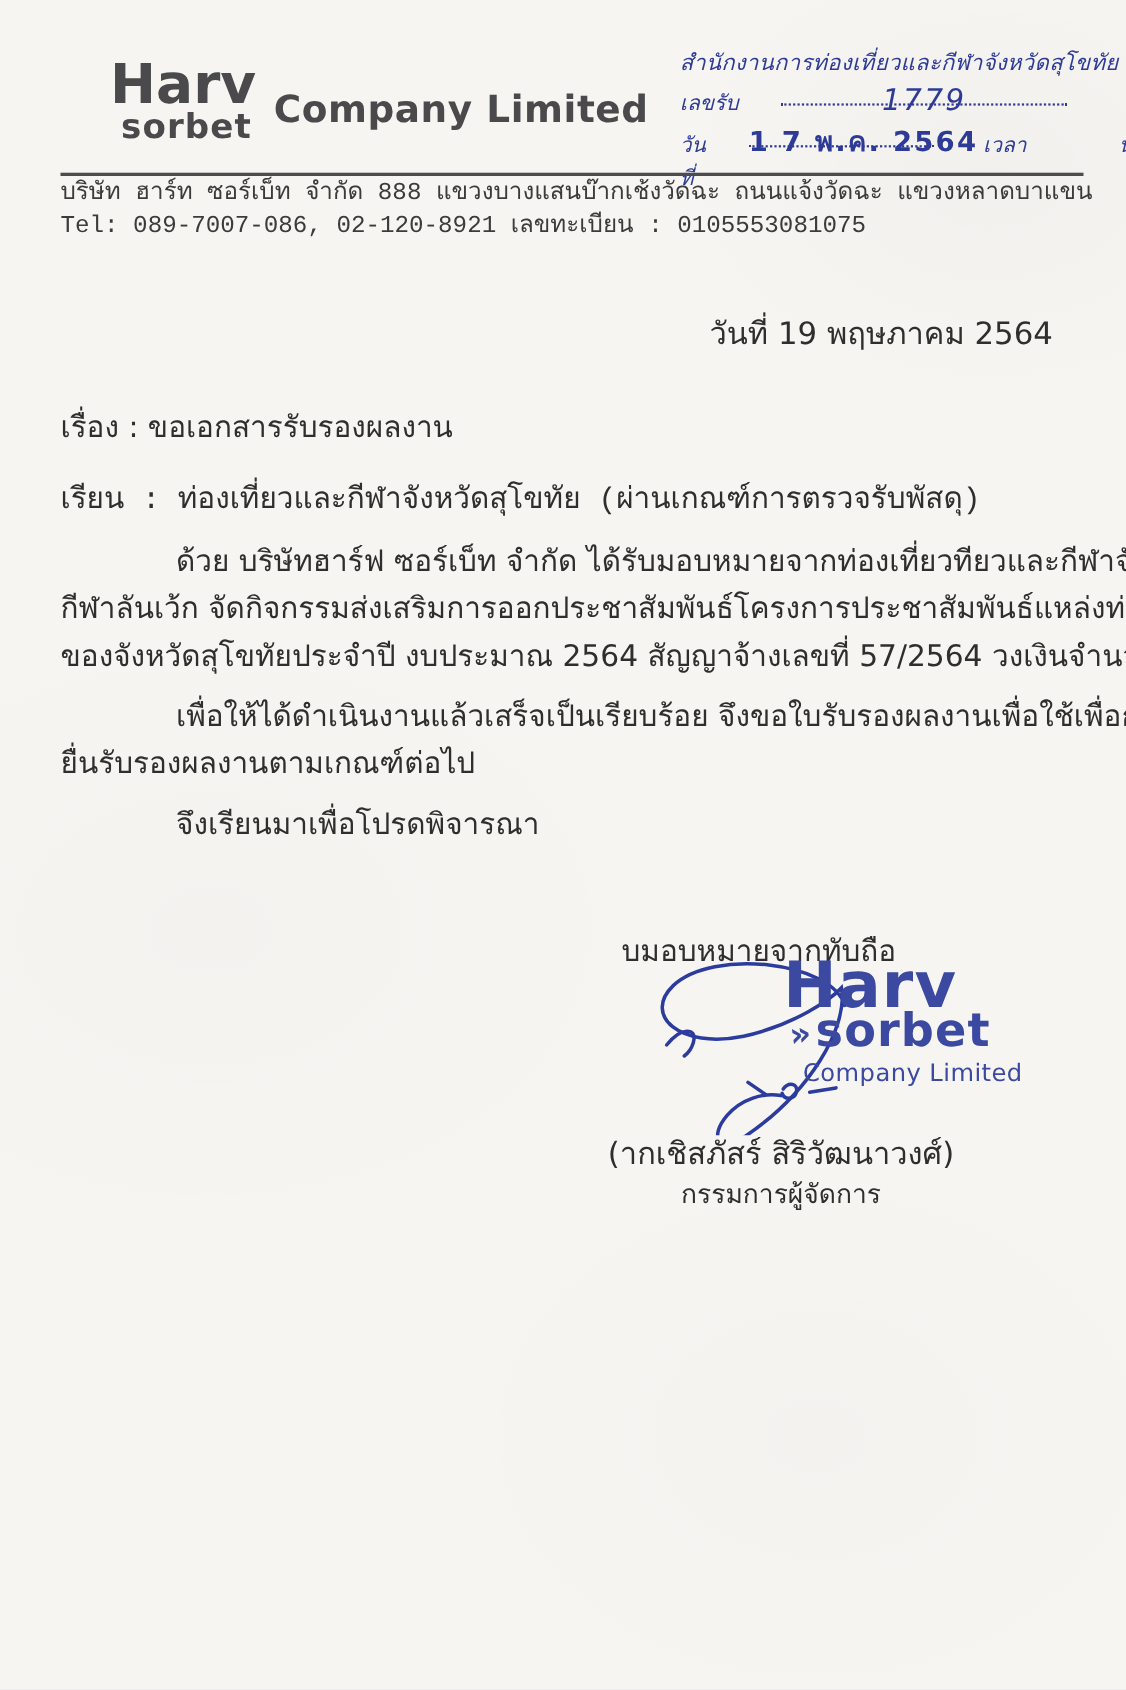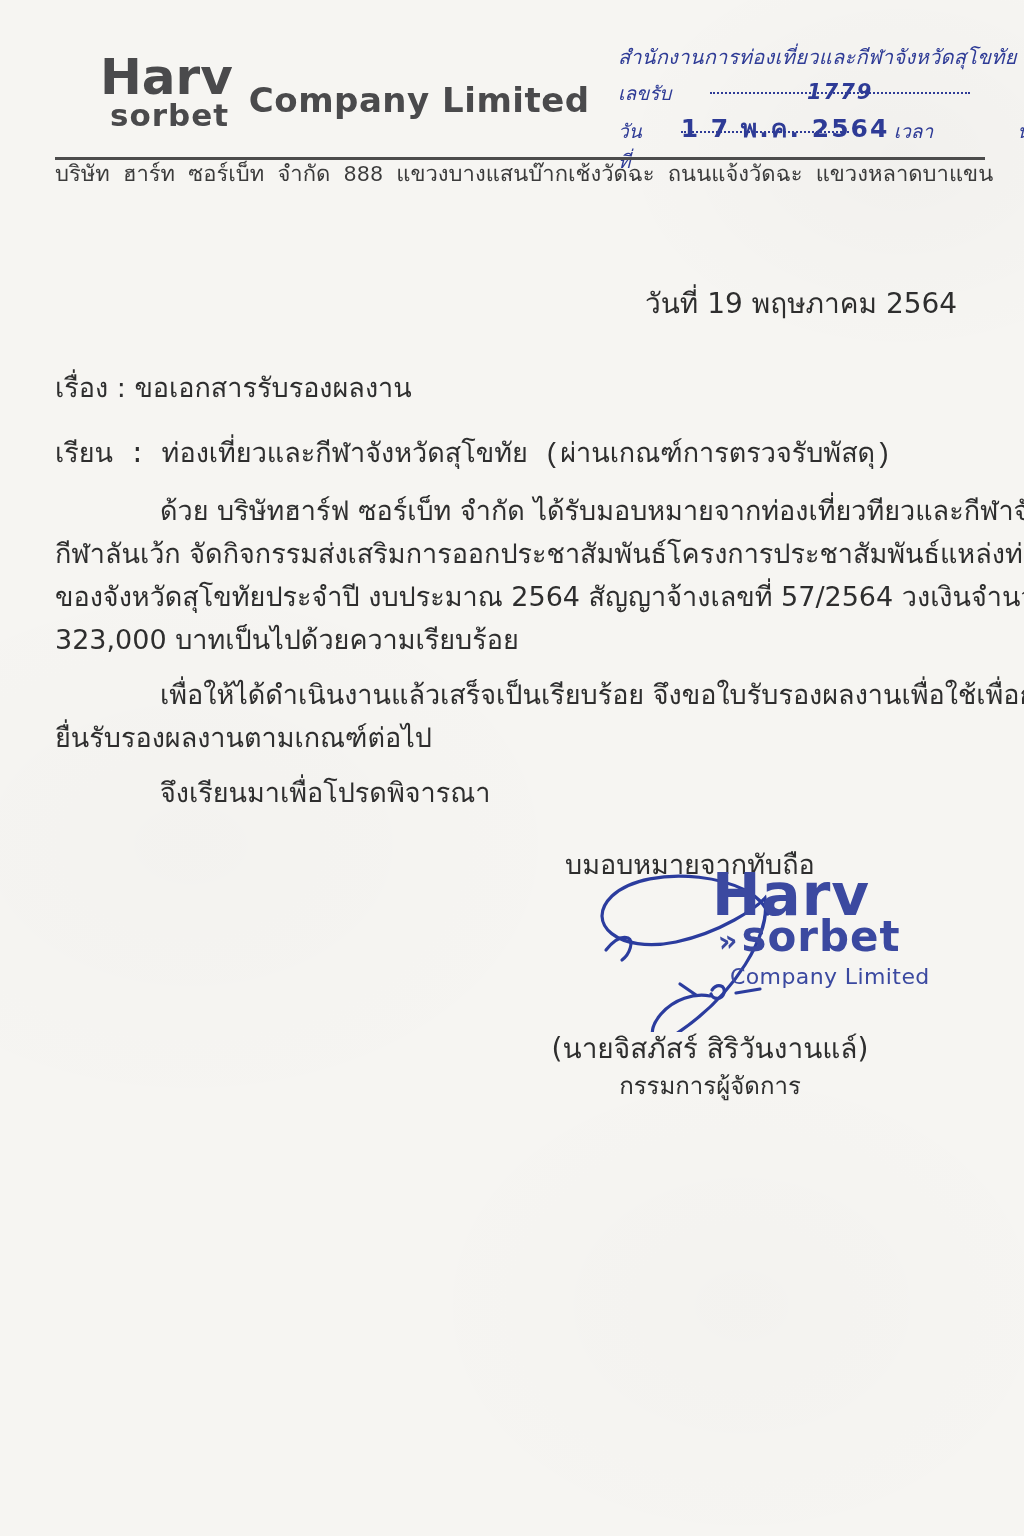--- a/index.html
+++ b/index.html
@@ -21,21 +21,21 @@
   .logo{position:absolute;left:100px;top:52px;display:flex;align-items:flex-start;color:#4a4a4c;}
   .logo-left{display:flex;flex-direction:column;}
   .logo-harv{font-size:50px;font-weight:800;line-height:50px;letter-spacing:0px;}
   .logo-sorbet{font-size:31px;font-weight:800;line-height:30px;margin-left:10px;margin-top:-2px;letter-spacing:1px;}
   .logo-company{font-size:34px;font-weight:800;margin-left:16px;margin-top:28px;letter-spacing:0.5px;}
 
   .rcv-stamp{position:absolute;left:618px;top:44px;width:352px;color:#2e3b96;font-style:italic;}
   .rcv-office{font-size:20px;line-height:26px;letter-spacing:0.3px;white-space:nowrap;}
   .rcv-row{display:flex;align-items:flex-start;margin-top:8px;font-size:19px;gap:39px;}
   .dotline{border-bottom:2px dotted #2e3b96;flex:1;text-align:center;line-height:14px;}
-  .rcv-number{font-size:21px;font-weight:700;font-style:italic;position:relative;top:7px;letter-spacing:2px;}
+  .rcv-number{font-size:27px;font-weight:400;font-style:italic;position:relative;top:7px;letter-spacing:2px;}
   .rcv-date-val{font-size:25px;font-weight:700;font-style:normal;position:relative;top:6px;letter-spacing:2px;white-space:nowrap;}
   .dot-small{border-bottom:2px dotted #2e3b96;width:108px;margin:0 2px;height:16px;}
   .rcv-unit{margin-left:2px;}
 
   .head-rule{position:absolute;left:55px;top:157px;width:930px;height:3px;background:#4c4c4c;}
 
   .addr{position:absolute;left:55px;top:161px;font-size:22px;color:#3b3b3b;line-height:30px;white-space:nowrap;font-family:Liberation Mono, monospace;}
 
   
   .date-line{position:absolute;left:645px;top:281px;font-size:28px;white-space:nowrap;}
@@ -86,32 +86,32 @@
       <span style="margin-left:6px;">เวลา</span>
       <span class="dot-small"></span>
       <span class="rcv-unit">น.</span>
     </div>
   </div>
 
   <div class="head-rule"></div>
 
   <div class="addr">
     <div>บริษัท ฮาร์ท ซอร์เบ็ท จำกัด 888 แขวงบางแสนบ๊ากเช้งวัดฉะ ถนนแจ้งวัดฉะ แขวงหลาดบาแขน</div>
+    <div>Tel: 089-7007-086, 02-120-8921 เลขทะเบียน : 0105553081075</div>
   </div>
 
   <div class="date-line">วันที่ 19 พฤษภาคม 2564</div>
 
   <div class="subject-line">เรื่อง : ขอเอกสารรับรองผลงาน</div>
   <div class="to-line">เรียน : ท่องเที่ยวและกีฬาจังหวัดสุโขทัย (ผ่านเกณฑ์การตรวจรับพัสดุ)</div>
 
   <div class="body-block">
     <div class="body-line indent">ด้วย บริษัทฮาร์ฟ ซอร์เบ็ท จำกัด  ได้รับมอบหมายจากท่องเที่ยวทียวและกีฬาจัง</div>
     <div class="body-line">กีฬาลันเว้ก จัดกิจกรรมส่งเสริมการออกประชาสัมพันธ์โครงการประชาสัมพันธ์แหล่งท่องเที่ย</div>
     <div class="body-line">ของจังหวัดสุโขทัยประจำปี งบประมาณ 2564 สัญญาจ้างเลขที่ 57/2564 วงเงินจำนวน</div>
-    <div class="body-line">323,000 บาทเป็นไปด้วยความเรียบร้อย</div>
     <div class="gap"></div>
     <div class="body-line indent">เพื่อให้ได้ดำเนินงานแล้วเสร็จเป็นเรียบร้อย  จึงขอใบรับรองผลงานเพื่อใช้เพื่อการ</div>
     <div class="body-line">ยื่นรับรองผลงานตามเกณฑ์ต่อไป</div>
     <div class="gap"></div>
     <div class="body-line indent">จึงเรียนมาเพื่อโปรดพิจารณา</div>
   </div>
 
   <div class="closing">บมอบหมายจากทับถือ</div>
 
   <svg class="sig-svg" width="240" height="170" viewBox="0 0 240 170">
@@ -126,16 +126,16 @@
 
   <div class="stamp">
     <div class="stamp-harv">Harv</div>
     <div class="stamp-sorbet-row">
       <span class="stamp-swoosh">»</span>
       <span class="stamp-sorbet">sorbet</span>
     </div>
     <div class="stamp-company">Company Limited</div>
   </div>
 
-  <div class="signer-name">(นายจิสภัสร์ สิริวันงานแล์)</div>
+  <div class="signer-name">(ากเชิสภัสร์ สิริวัฒนาวงศ์)</div>
   <div class="signer-title">กรรมการผู้จัดการ</div>
 
 </div>
 
 </body></html>

